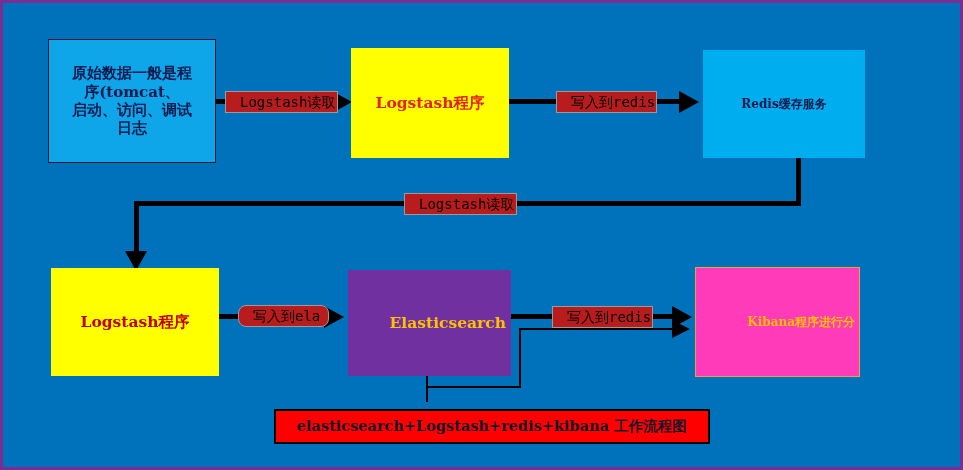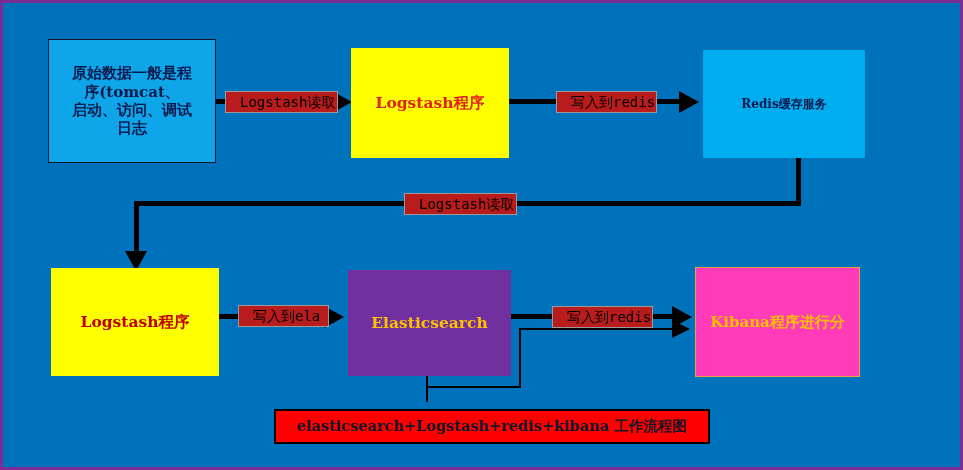--- a/index.html
+++ b/index.html
@@ -60,27 +60,29 @@
     border:1px solid #FFFF00;
     color:#C00000;
     font-size:15.5px;
   }
   #node-elasticsearch{
     left:345px;top:267px;width:163px;height:106px;
     background:#7030A0;
     border:1px solid #7030A0;
     color:#FFC000;
     font-size:15.5px;
+    text-align:right;
   }
   #node-kibana{
     left:692px;top:264px;width:165px;height:110px;
     background:#FF3BBA;
     border:1px solid #E8A33D;
     color:#FFC000;
-    font-size:15px;
+    font-size:12px;
+    text-align:right;
   }
 
   
   #title-banner{
     position:absolute;
     left:271px;top:406px;width:436px;height:35px;
     background:#FF0000;
     border:2px solid #000000;
     box-sizing:border-box;
     display:flex;align-items:center;justify-content:center;
@@ -133,21 +135,21 @@
     line-height:18px;
     padding:1px 14px;
     white-space:nowrap;
     overflow:hidden;
     z-index:4;
     text-align:center;
   }
   #label-read-1{left:222px;top:88px;width:113px;height:22px;}
   #label-write-redis{left:553px;top:88px;width:101px;height:22px;}
   #label-read-2{left:401px;top:190px;width:113px;height:22px;}
-  #label-write-ela{left:235px;top:302px;width:91px;height:22px;}
+  #label-write-ela{left:235px;top:302px;width:91px;height:22px;border-radius:8px;}
   #label-to-kibana{left:549px;top:303px;width:101px;height:22px;}
 </style>
 </head>
 <body>
 
 <div id="canvas">
 
   <div class="line h" style="left:213px;top:96px;width:122px;"></div>
   <div class="arrow right" style="left:329px;top:88px;"></div>
 

